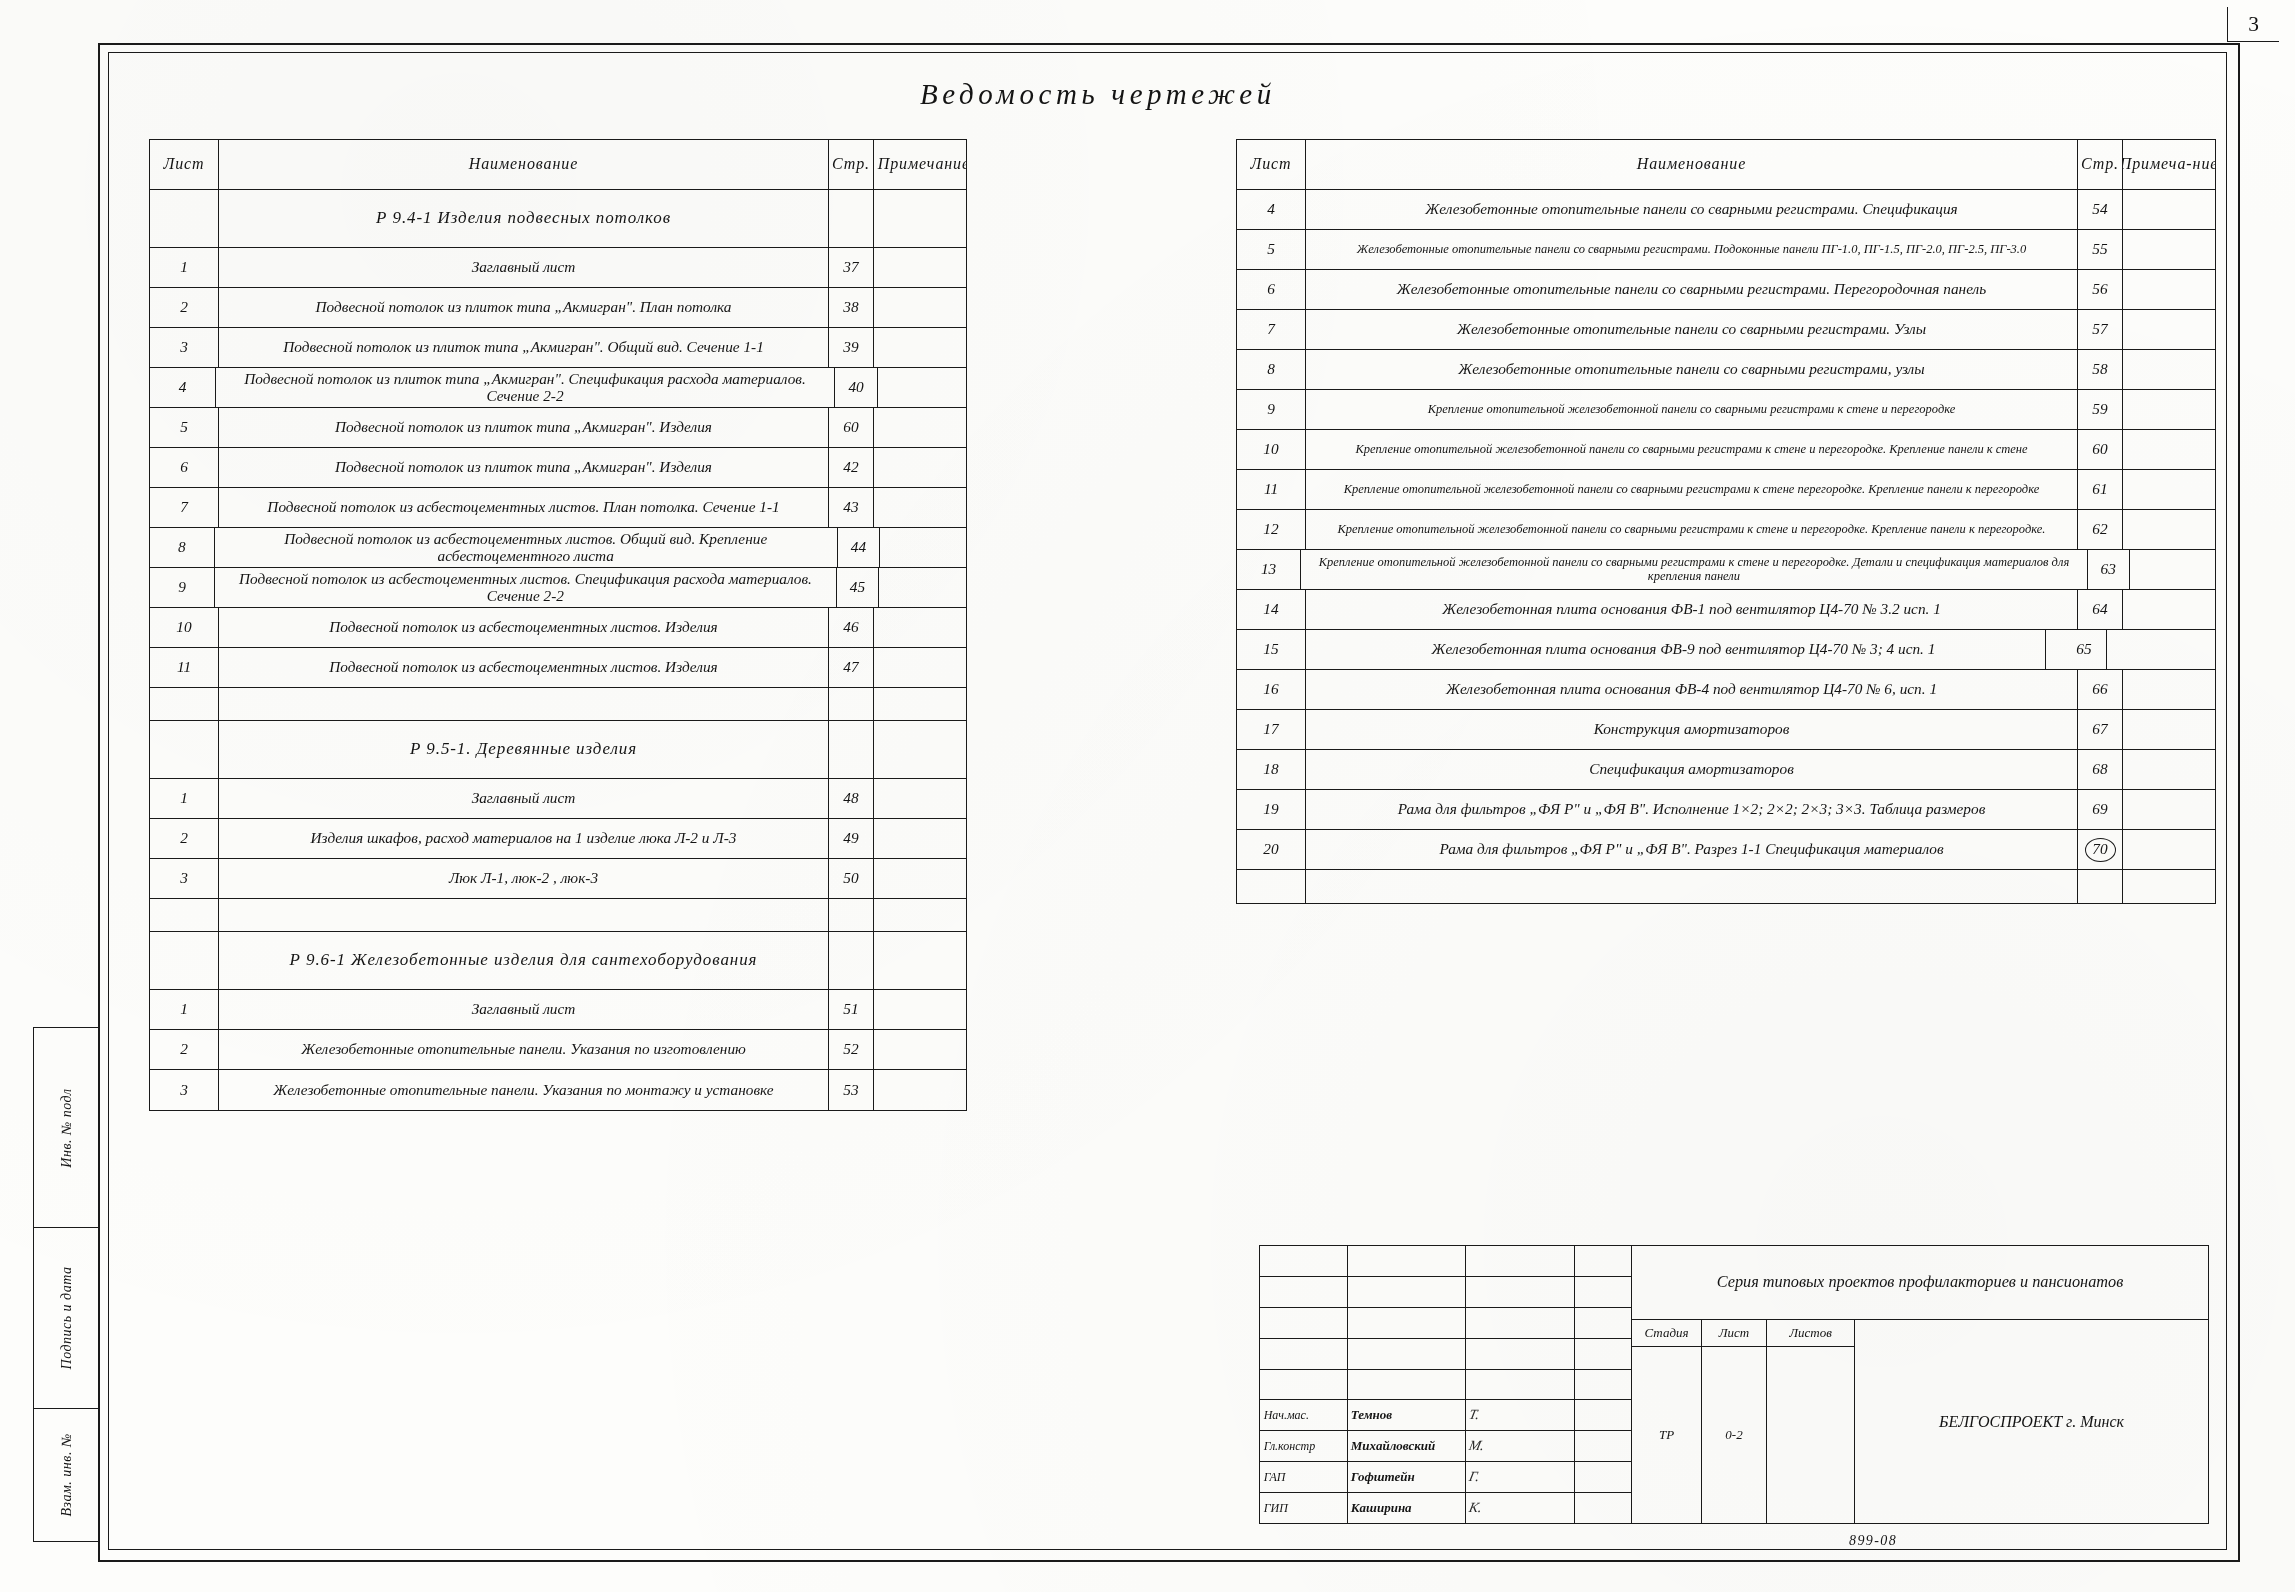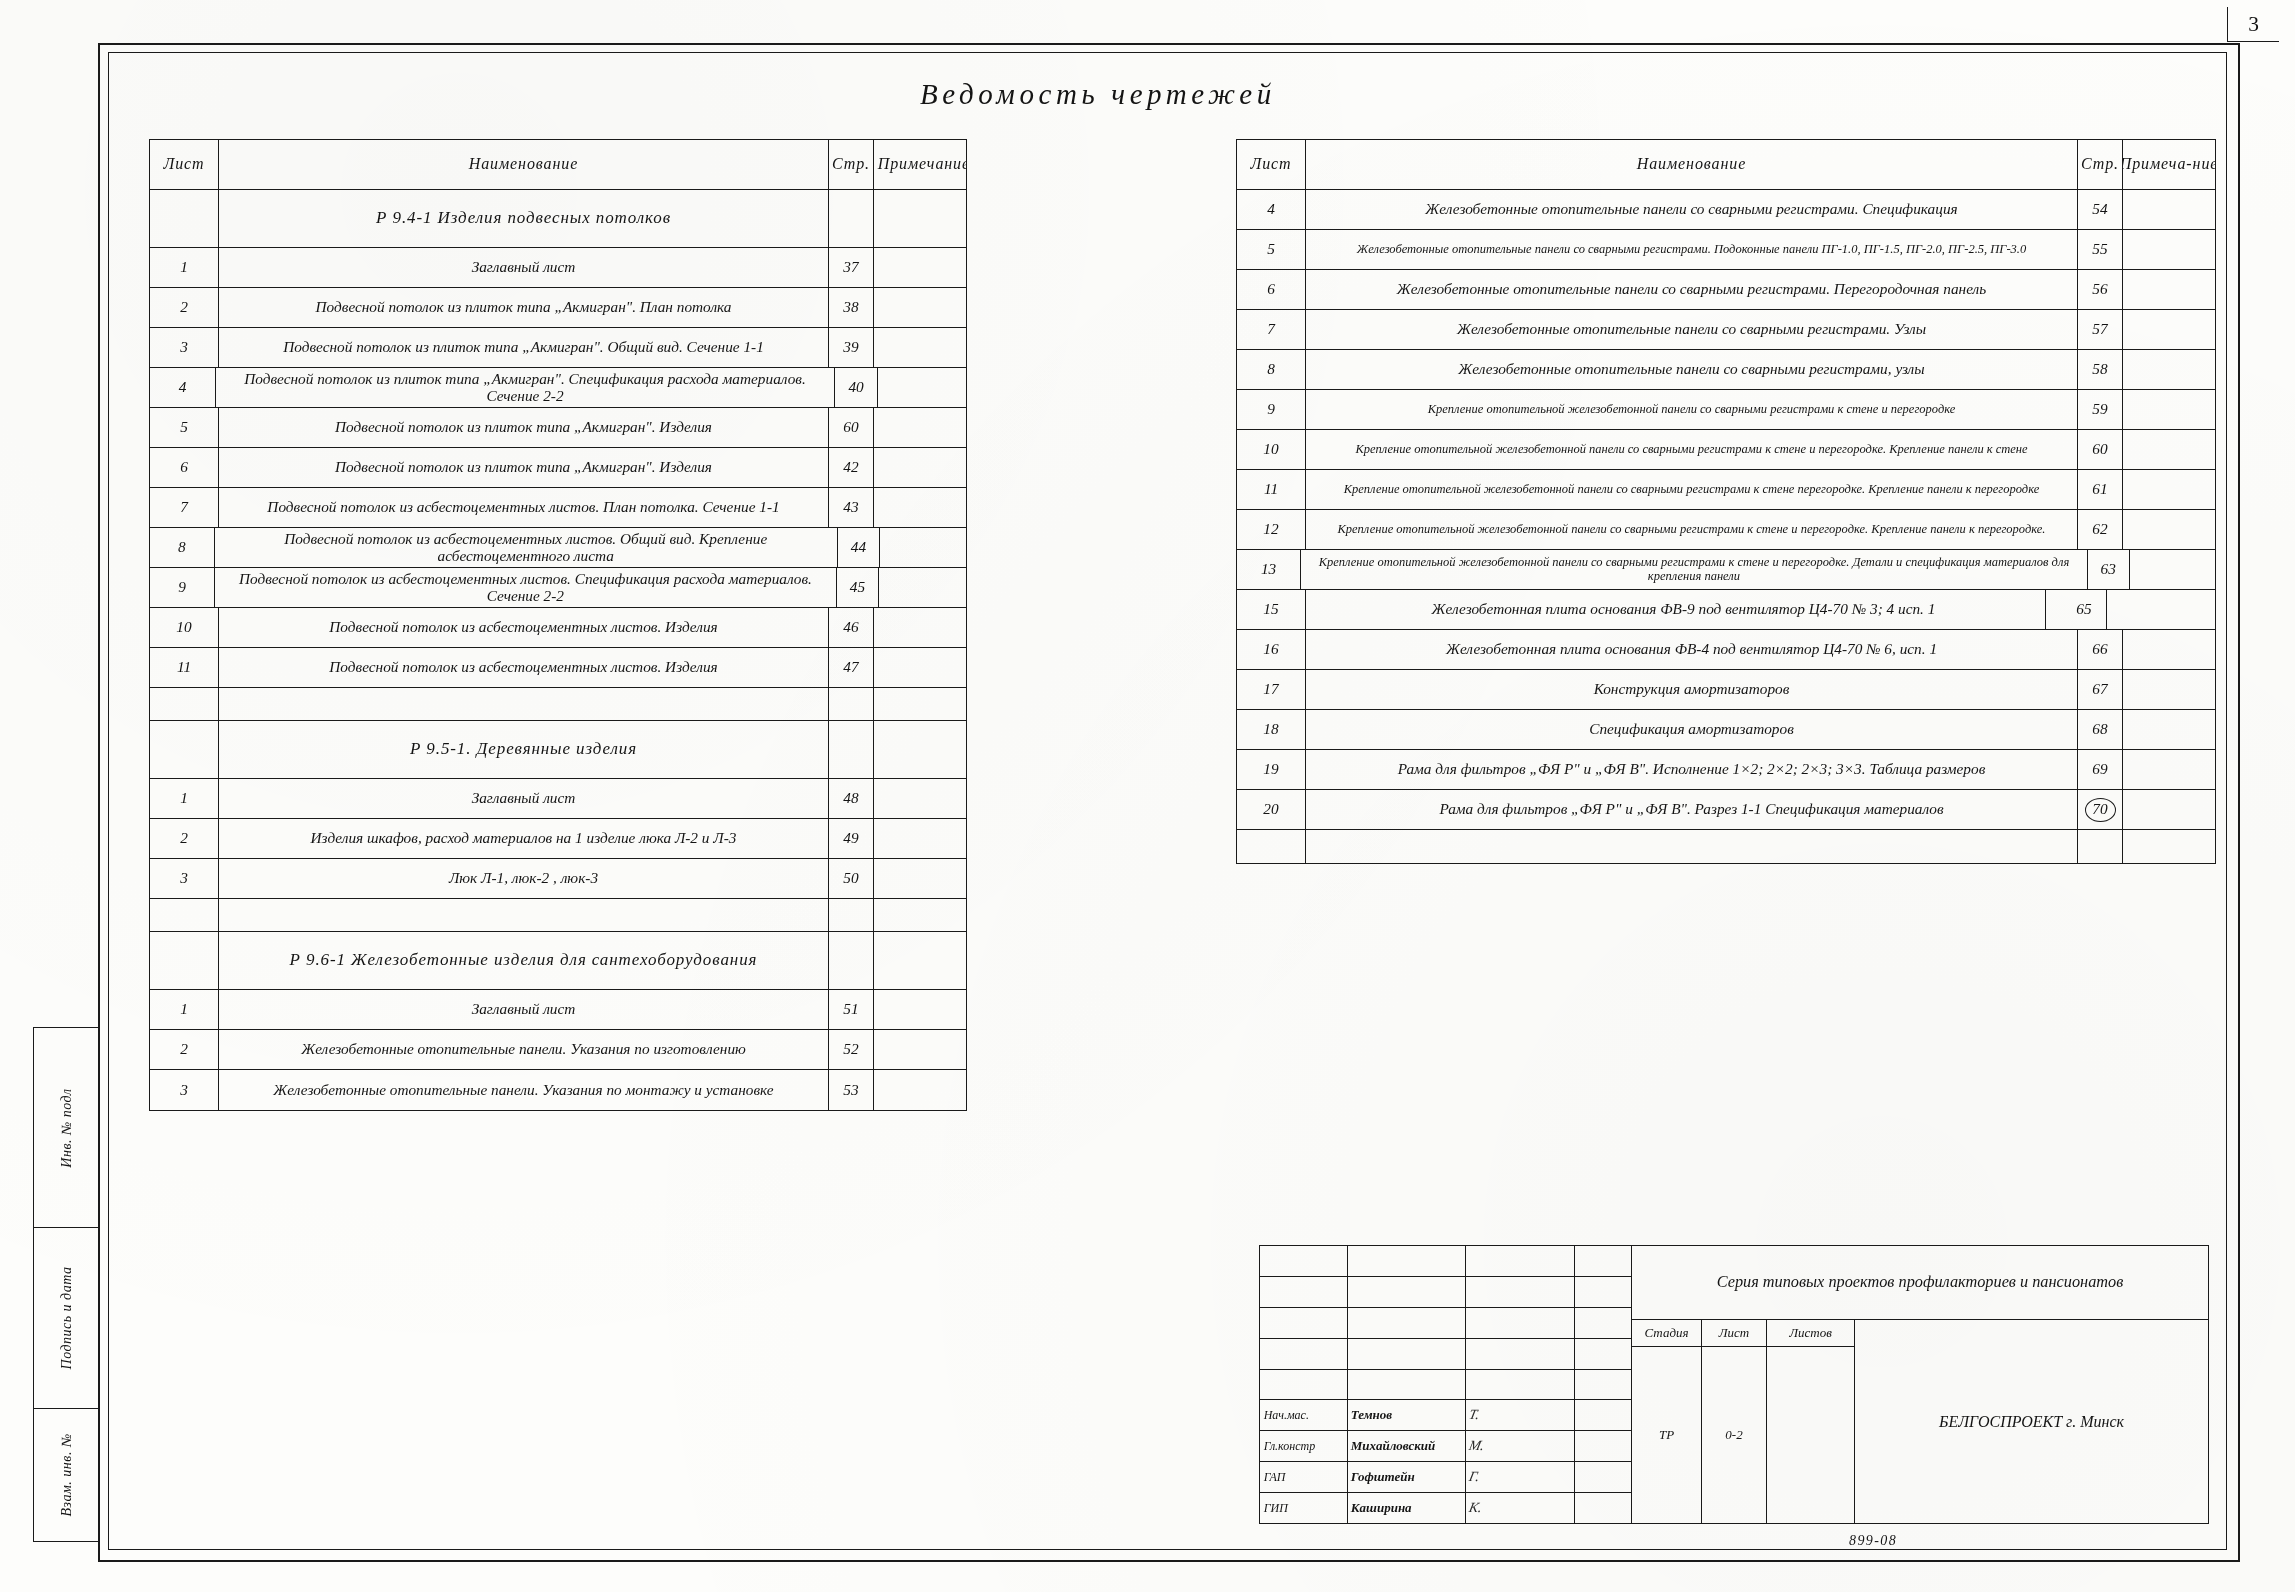--- a/index.html
+++ b/index.html
@@ -506,20 +506,26 @@
       <div class="row tiny" style="height: 40px;">
         <div class="c c-sheet">12</div>
         <div class="c c-name name-left">Крепление отопительной железобетонной панели со сварными регистрами к стене и перегородке. Крепление панели к перегородке.</div>
         <div class="c c-page">62</div>
         <div class="c c-note"></div>
       </div>
       <div class="row tiny" style="height: 40px;">
         <div class="c c-sheet">13</div>
         <div class="c c-name name-left">Крепление отопительной железобетонной панели со сварными регистрами к стене и перегородке. Детали и спецификация материалов для крепления панели</div>
         <div class="c c-page">63</div>
+        <div class="c c-note"></div>
+      </div>
+      <div class="row" style="height: 40px;">
+        <div class="c c-sheet">14</div>
+        <div class="c c-name name-left">Железобетонная плита основания ФВ-1 под вентилятор Ц4-70 № 3.2 исп. 1</div>
+        <div class="c c-page">64</div>
         <div class="c c-note"></div>
       </div>
       <div class="row" style="height: 40px; gap: 16px;">
         <div class="c c-sheet">15</div>
         <div class="c c-name name-left">Железобетонная плита основания ФВ-9 под вентилятор Ц4-70 № 3; 4 исп. 1</div>
         <div class="c c-page">65</div>
         <div class="c c-note"></div>
       </div>
       <div class="row" style="height: 40px;">
         <div class="c c-sheet">16</div>

